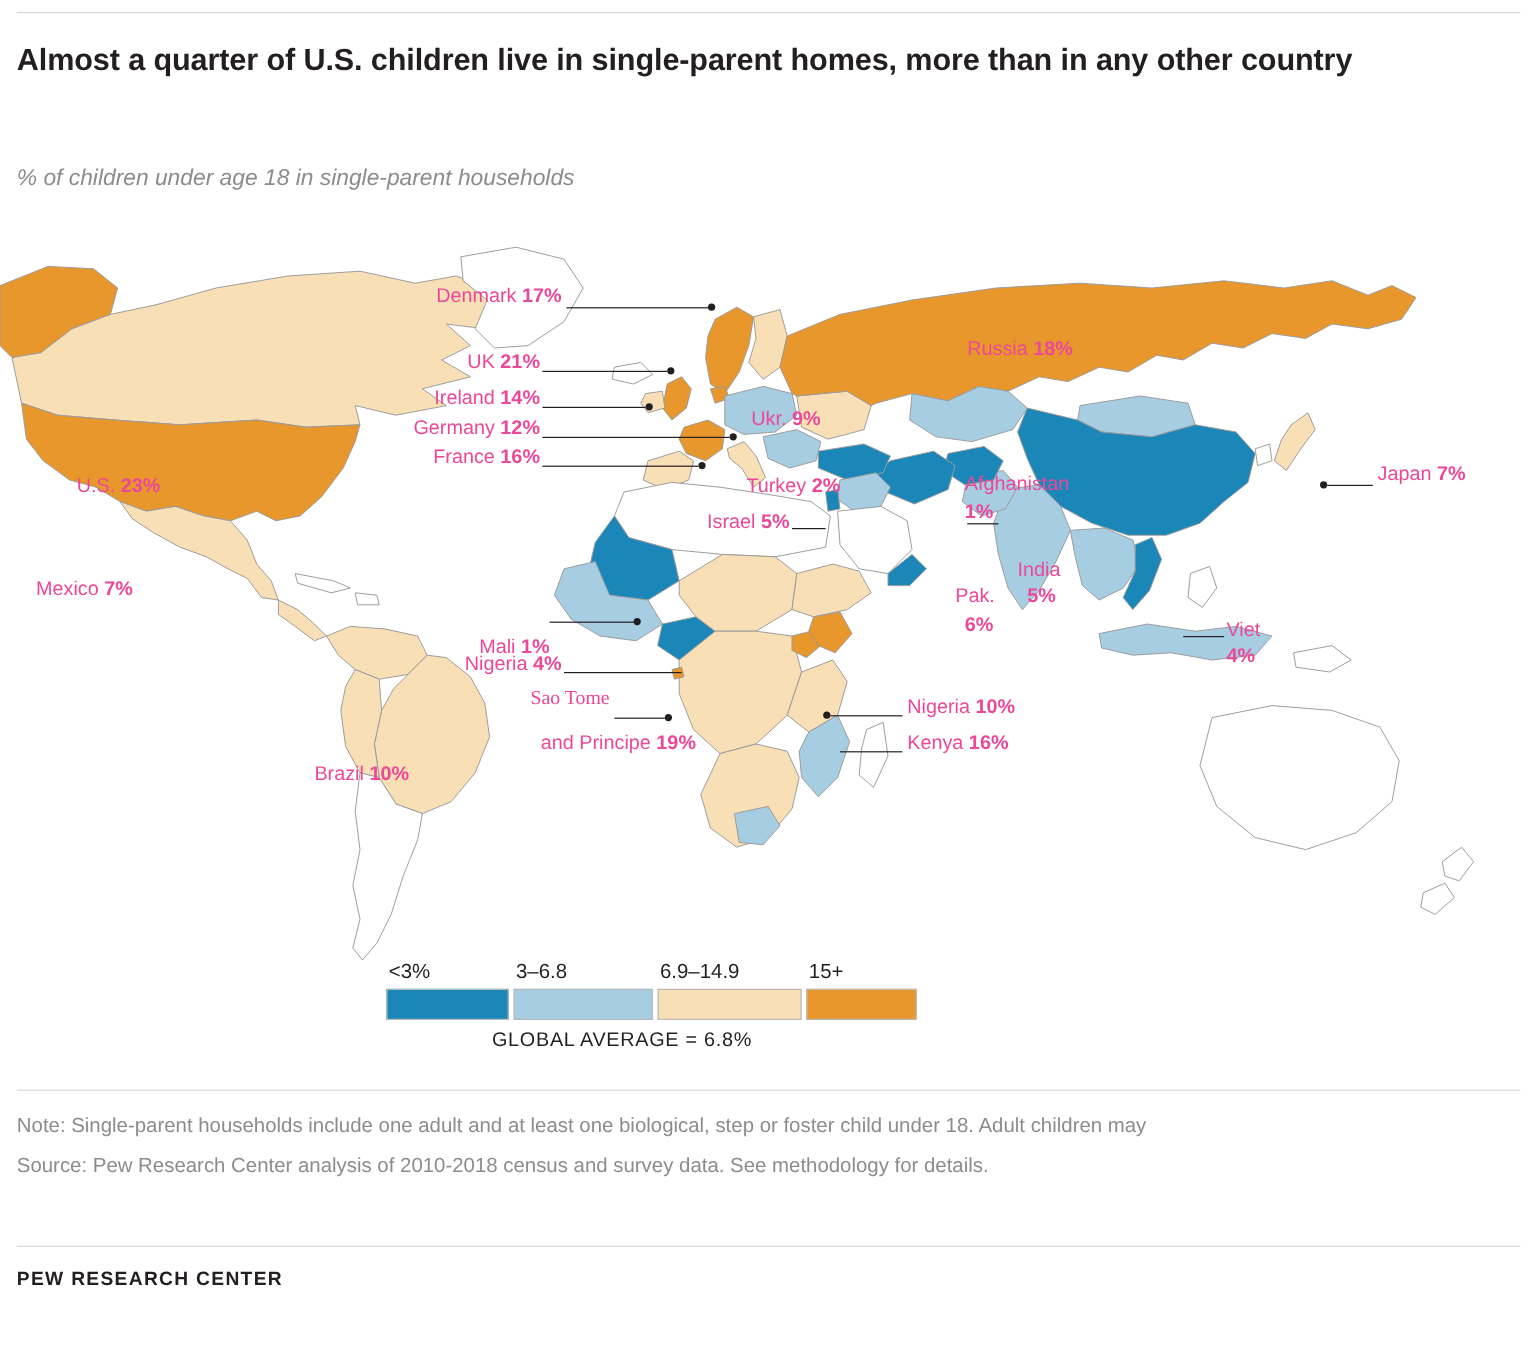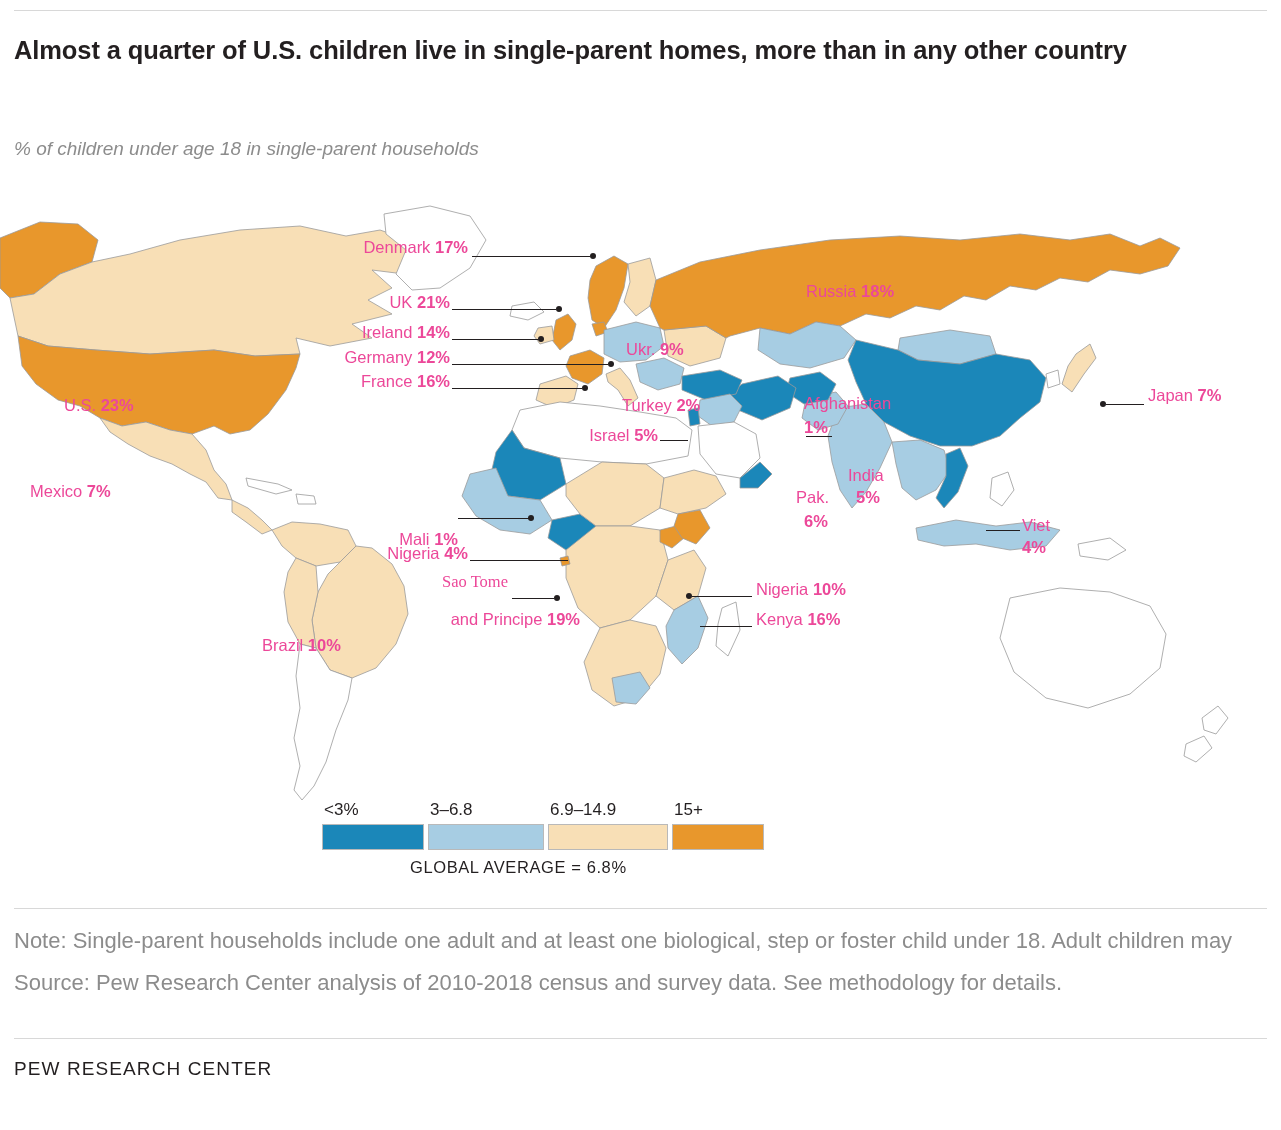--- a/index.html
+++ b/index.html
@@ -116,31 +116,31 @@
     position: absolute;
     left: 14px; right: 14px;
     height: 1px;
     background: #d8d8d8;
   }
   .notes {
     position: absolute;
     left: 14px;
     top: 925px;
     width: 1250px;
-    font-size: 22px;
+    font-size: 17px;
     color: #8c8c8c;
     line-height: 1.48;
   }
   .notes div { margin-bottom: 1px; }
   .brand {
     position: absolute;
     left: 14px;
     top: 1058px;
-    font-size: 19px;
-    font-weight: normal;
+    font-size: 16px;
+    font-weight: bold;
     letter-spacing: 1.1px;
     color: #231f20;
   }
 </style>
 </head>
 <body>
 
 <div class="page">
 
   <div class="top-rule"></div>

